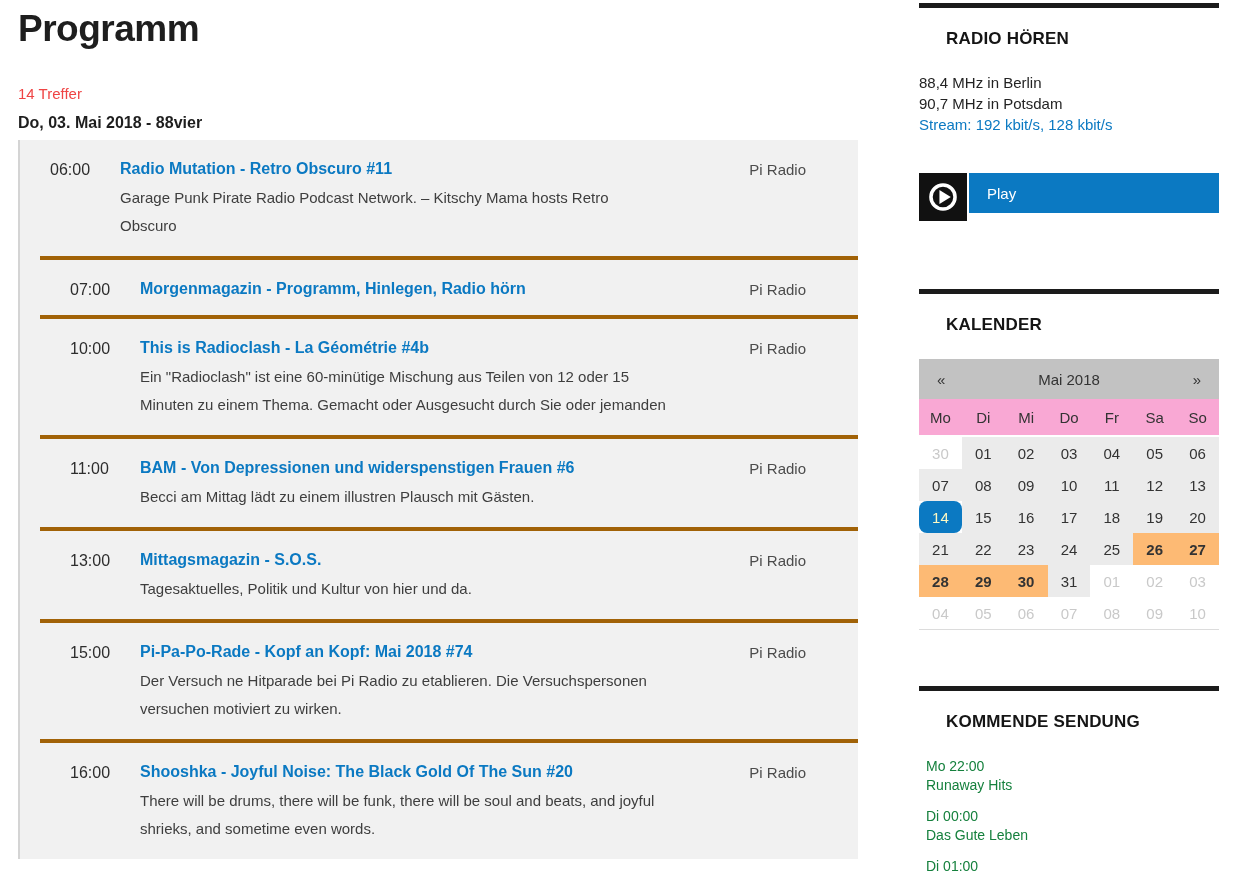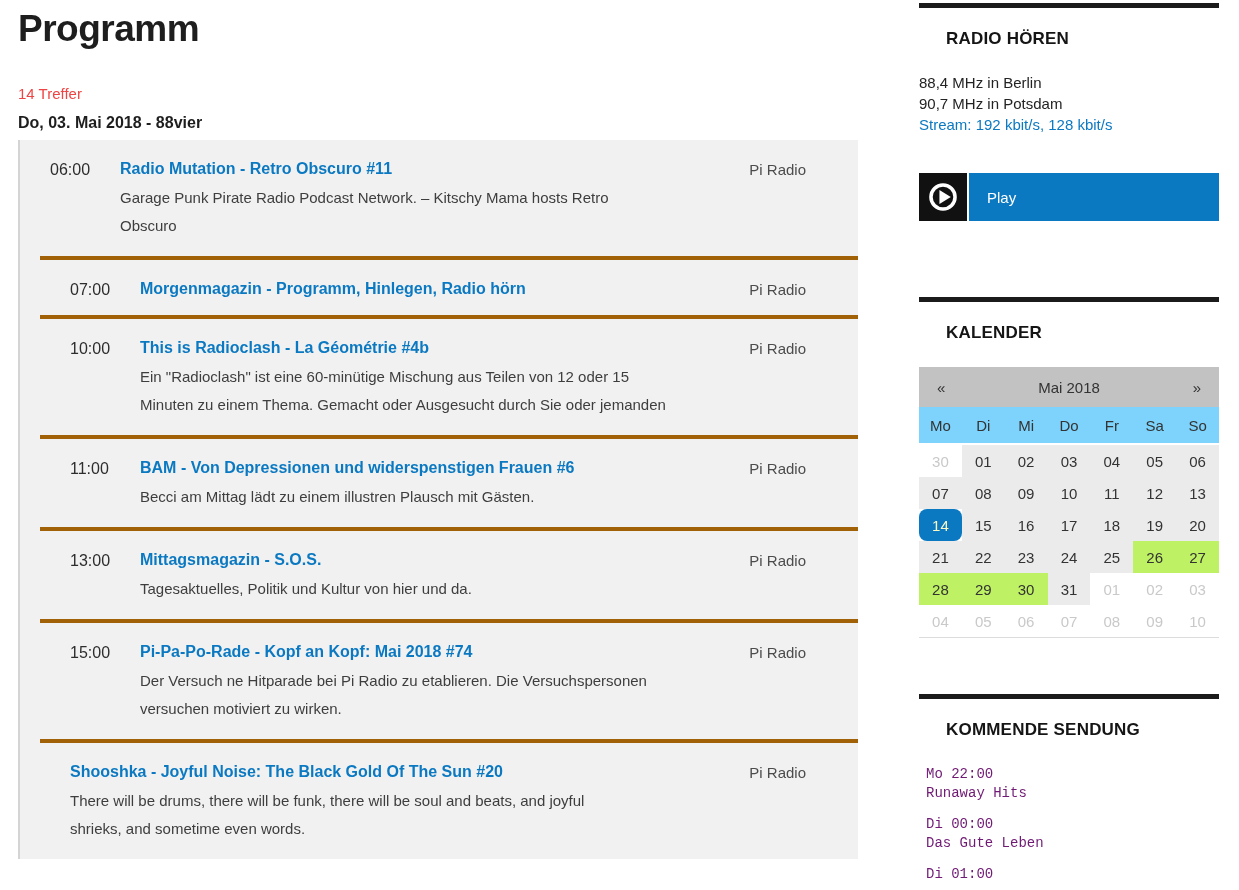--- a/index.html
+++ b/index.html
@@ -56,43 +56,43 @@
     font-size: 17px;
     font-weight: bold;
     color: #151515;
     letter-spacing: 0.2px;
     margin-left: 27px;
   }
   .freq-block { margin-top: 23px; font-size: 15px; line-height: 21px; color: #232323; }
   .stream-line { font-size: 15px; line-height: 21px; }
   .stream-line a, .stream-sep { color: #0b79c2; }
 
-  .play-button { margin-top: 38px; width: 300px; height: 48px; display: flex; cursor: pointer; text-align: center; }
+  .play-button { margin-top: 38px; width: 300px; height: 40px; display: flex; cursor: pointer; text-align: center; }
   .play-icon-box { width: 48px; height: 48px; background: #111; display: flex; align-items: center; justify-content: center; flex-shrink: 0; }
   .play-label-box { flex: 1; margin-left: 2px; background: #0b79c2; display: flex; align-items: center; padding-left: 18px; color: #fff; font-size: 15px; }
 
   
   .calendar { margin-top: 24px; width: 300px; border-bottom: 1px solid #dcdcdc; }
   .cal-header { height: 40px; background: #c2c2c2; display: flex; align-items: center; font-size: 15px; color: #333; }
   .cal-prev { width: 46px; padding-left: 18px; cursor: pointer; }
   .cal-month { flex: 1; text-align: center; }
   .cal-next { width: 46px; padding-right: 18px; text-align: right; cursor: pointer; }
-  .cal-dow { display: grid; grid-template-columns: repeat(7, 1fr); background: #7dd3fc; height: 36px; align-items: center; text-align: center; font-size: 15px; color: #333; }
+  .cal-dow { display: grid; grid-template-columns: repeat(7, 1fr); background: #f9a8d4; height: 36px; align-items: center; text-align: center; font-size: 15px; color: #333; }
   .cal-grid { display: grid; grid-template-columns: repeat(7, 1fr); gap: 0; background: #fff; padding-top: 2px; }
   .cal-cell {
     height: 32px; display: flex; align-items: center; justify-content: center;
     font-size: 15px; background: #ebebeb; color: #333;
   }
   .cal-cell[data-state="muted"]    { background: #fff; color: #c9c9c9; }
-  .cal-cell[data-state="plain"]    { background: #bef264; color: #333; }
+  .cal-cell[data-state="plain"]    { background: #fdba74; color: #333; font-weight: bold; }
   .cal-cell[data-state="selected"] { background: #0b79c2; color: #fef9c3; border-radius: 8px; }
 
   
   .upcoming-list { margin-top: 25px; padding-left: 7px; }
-  .upcoming-item { display: block; margin-bottom: 12px; font-size: 14px; line-height: 19px; color: #701a75; cursor: pointer; font-family: Liberation Mono, monospace; }
+  .upcoming-item { display: block; margin-bottom: 12px; font-size: 14px; line-height: 19px; color: #15803d; cursor: pointer; }
 </style>
 </head>
 <body>
 
 <main class="content">
   <h1 class="page-title">Programm</h1>
   <div class="results-count">14 Treffer</div>
   <div class="date-heading">Do, 03. Mai 2018 - 88vier</div>
 
   <section class="program-list">
@@ -144,20 +144,21 @@
     <article class="entry">
       <div class="entry-time">15:00</div>
       <div class="entry-body">
         <a class="entry-title" href="#">Pi-Pa-Po-Rade - Kopf an Kopf: Mai 2018 #74</a>
         <div class="entry-desc">Der Versuch ne Hitparade bei Pi Radio zu etablieren. Die Versuchspersonen versuchen motiviert zu wirken.</div>
       </div>
       <div class="entry-station">Pi Radio</div>
     </article>
 
     <article class="entry">
+      <div class="entry-time">16:00</div>
       <div class="entry-body">
         <a class="entry-title" href="#">Shooshka - Joyful Noise: The Black Gold Of The Sun #20</a>
         <div class="entry-desc">There will be drums, there will be funk, there will be soul and beats, and joyful shrieks, and sometime even words.</div>
       </div>
       <div class="entry-station">Pi Radio</div>
     </article>
 
   </section>
 </main>
 

